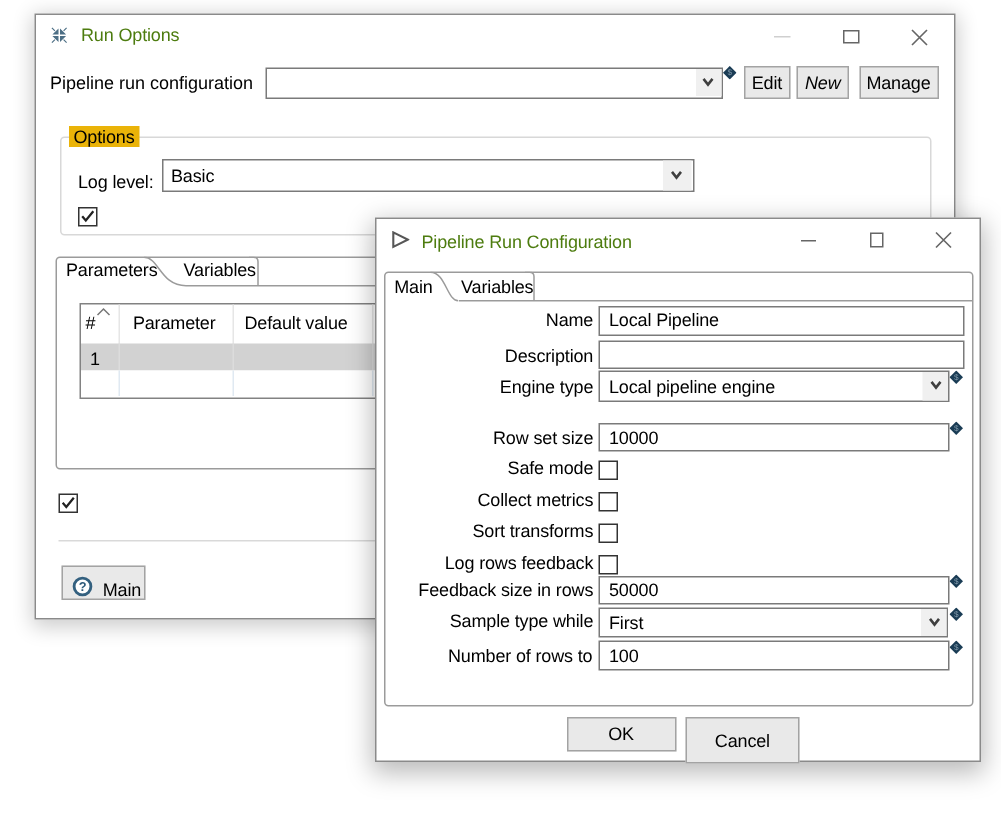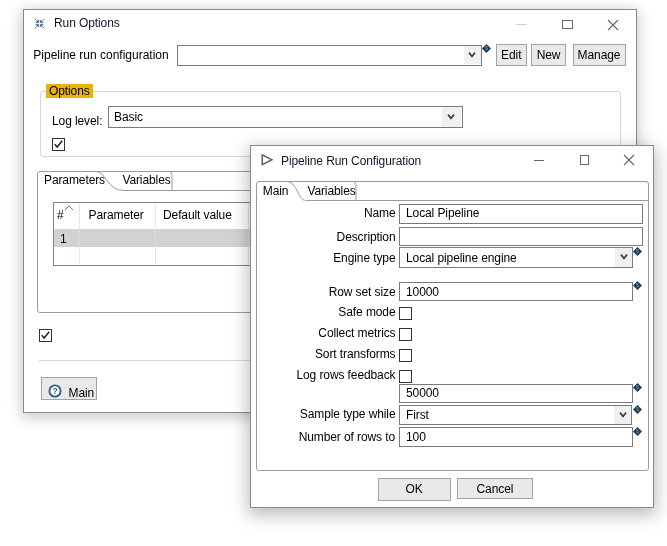--- a/index.html
+++ b/index.html
@@ -6,21 +6,21 @@
   body{width:667px;height:546px;background:#ffffff;position:relative;overflow:hidden;
        font-family:"Liberation Sans",sans-serif;font-size:12px;color:#000;letter-spacing:-0.1px;}
   .abs{position:absolute;}
   .dlg{position:absolute;background:#fff;border:1px solid #8a8a8a;}
   .lbl{position:absolute;white-space:nowrap;line-height:14px;}
   .inp{position:absolute;background:#fff;border:1px solid #7a7a7a;box-sizing:border-box;}
   .btn{position:absolute;background:#e9e9e9;border:1px solid #a3a3a3;box-sizing:border-box;
        display:flex;align-items:center;justify-content:center;}
   .cb{position:absolute;width:13px;height:13px;box-sizing:border-box;border:1.5px solid #333;background:#fff;}
   .chevbox{position:absolute;background:#f0f0f0;display:flex;align-items:center;justify-content:center;}
-  .gray{color:#0f172a;}
+  .gray{color:#4d7c0f;}
 </style>
 </head>
 <body>
 
 <div class="dlg" id="back" style="left:23px;top:9px;width:612px;height:402px;box-shadow:0 3px 13px 2px rgba(0,0,0,0.20);">
 
   <svg class="abs" style="left:9.8px;top:7.8px" width="11" height="11" viewBox="0 0 11 11">
     <g fill="#4c6e84" stroke="#4c6e84" stroke-width="0.8">
       <line x1="0.6" y1="0.6" x2="2.6" y2="2.6"></line>
         <polygon points="4.6,1.9 4.6,4.6 1.9,4.6"></polygon>
@@ -44,21 +44,21 @@
   <div class="chevbox" style="left:440px;top:36px;width:16.5px;height:18px;">
     <svg width="8" height="8" viewBox="0 0 8 8">
         <path d="M1,1.6 L4,5.4 L7,1.6" stroke="#3f3f3f" stroke-width="1.7" fill="none"></path>
       </svg>
   </div>
   <svg class="abs" style="left:457.8px;top:34.4px" width="9" height="9" viewBox="0 0 9 9">
     <rect x="1.3" y="1.3" width="6.4" height="6.4" transform="rotate(45 4.5 4.5)" fill="#1a3c55"></rect>
     <text x="4.5" y="6.3" font-size="5.5" fill="#7e97a9" text-anchor="middle" font-family="Liberation Sans">$</text>
   </svg>
   <div class="btn" style="left:471.5px;top:34px;width:31.5px;height:22px;">Edit</div>
-  <div class="btn" style="left:507px;top:34px;width:35px;height:22px;">New</div>
+  <div class="btn" style="left:507px;top:34px;width:35px;height:22px;font-style:italic;">New</div>
   <div class="btn" style="left:548.5px;top:34px;width:53px;height:22px;">Manage</div>
 
   <div class="abs" style="left:15.5px;top:80.5px;width:579px;height:64px;border:1px solid #d8d8d8;border-radius:3px;"></div>
   <div class="lbl" style="left:22px;top:74.3px;background:#eab308;padding:0 3px;">Options</div>
   <div class="lbl" style="left:28px;top:104px;">Log level:</div>
   <div class="inp" style="left:83.5px;top:95.5px;width:355px;height:22.5px;"></div>
   <div class="chevbox" style="left:417.5px;top:96.5px;width:19px;height:20.5px;">
     <svg width="8" height="8" viewBox="0 0 8 8">
         <path d="M1,1.6 L4,5.4 L7,1.6" stroke="#3f3f3f" stroke-width="1.7" fill="none"></path>
       </svg>
@@ -165,20 +165,21 @@
 
   <div class="lbl" style="right:257.5px;top:159.3px;">Safe mode</div>
   <div class="cb" style="left:148px;top:161px;"></div>
   <div class="lbl" style="right:257.5px;top:180.3px;">Collect metrics</div>
   <div class="cb" style="left:148px;top:182px;"></div>
   <div class="lbl" style="right:257.5px;top:201.3px;">Sort transforms</div>
   <div class="cb" style="left:148px;top:203px;"></div>
   <div class="lbl" style="right:257.5px;top:222.3px;">Log rows feedback</div>
   <div class="cb" style="left:148px;top:224px;"></div>
 
+  <div class="lbl" style="right:257.5px;top:240px;">Feedback size in rows</div>
   <div class="inp" style="left:148px;top:237.5px;width:234px;height:19px;"></div>
   <div class="lbl" style="left:155px;top:240px;">50000</div>
   <svg class="abs" style="left:381.5px;top:236.7px" width="9" height="9" viewBox="0 0 9 9">
     <rect x="1.3" y="1.3" width="6.4" height="6.4" transform="rotate(45 4.5 4.5)" fill="#1a3c55"></rect>
     <text x="4.5" y="6.3" font-size="5.5" fill="#7e97a9" text-anchor="middle" font-family="Liberation Sans">$</text>
   </svg>
 
   <div class="lbl" style="right:257.5px;top:261.1px;">Sample type while</div>
   <div class="inp" style="left:148px;top:258.5px;width:233px;height:20px;"></div>
   <div class="chevbox" style="left:363px;top:259.5px;width:17px;height:18px;">
@@ -194,14 +195,14 @@
 
   <div class="lbl" style="right:258px;top:283.5px;">Number of rows to</div>
   <div class="inp" style="left:148px;top:281.4px;width:234px;height:19.5px;"></div>
   <div class="lbl" style="left:155px;top:283.5px;">100</div>
   <svg class="abs" style="left:381.5px;top:280.9px" width="9" height="9" viewBox="0 0 9 9">
     <rect x="1.3" y="1.3" width="6.4" height="6.4" transform="rotate(45 4.5 4.5)" fill="#1a3c55"></rect>
     <text x="4.5" y="6.3" font-size="5.5" fill="#7e97a9" text-anchor="middle" font-family="Liberation Sans">$</text>
   </svg>
 
   <div class="btn" style="left:126.5px;top:332px;width:73px;height:22.5px;">OK</div>
-  <div class="btn" style="left:205.7px;top:332px;width:76.5px;height:21px;">Cancel</div>
+  <div class="btn" style="left:205.7px;top:332px;width:76.5px;height:31px;">Cancel</div>
 </div>
 
 </body></html>

